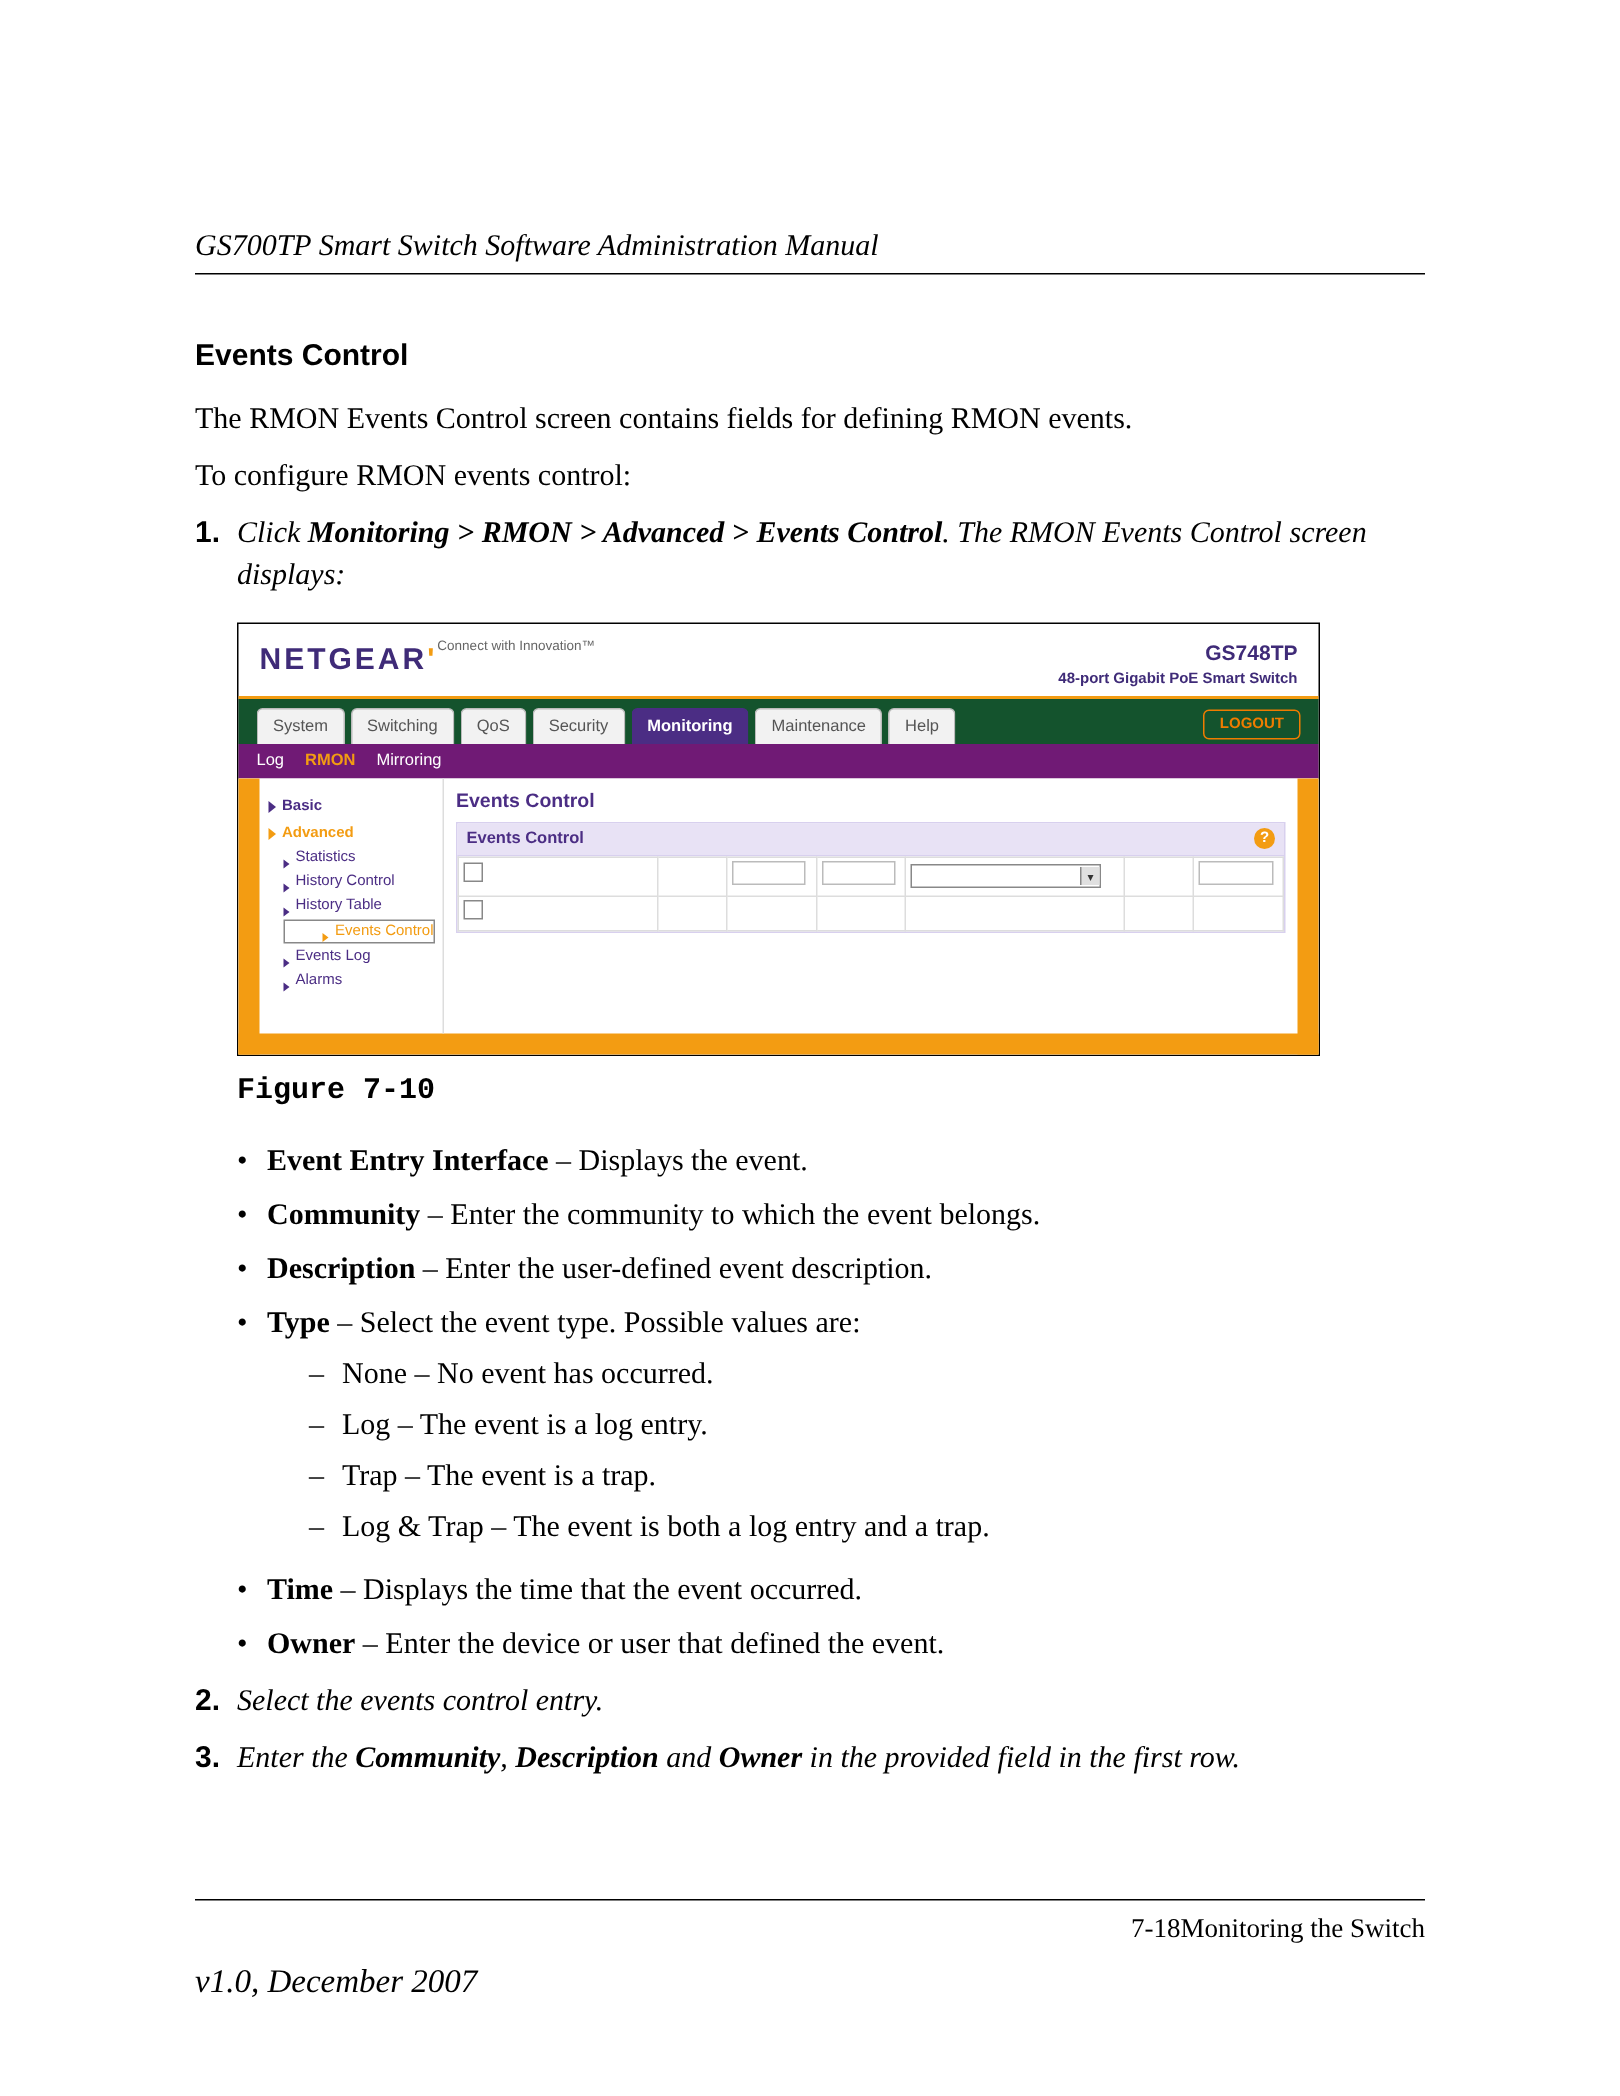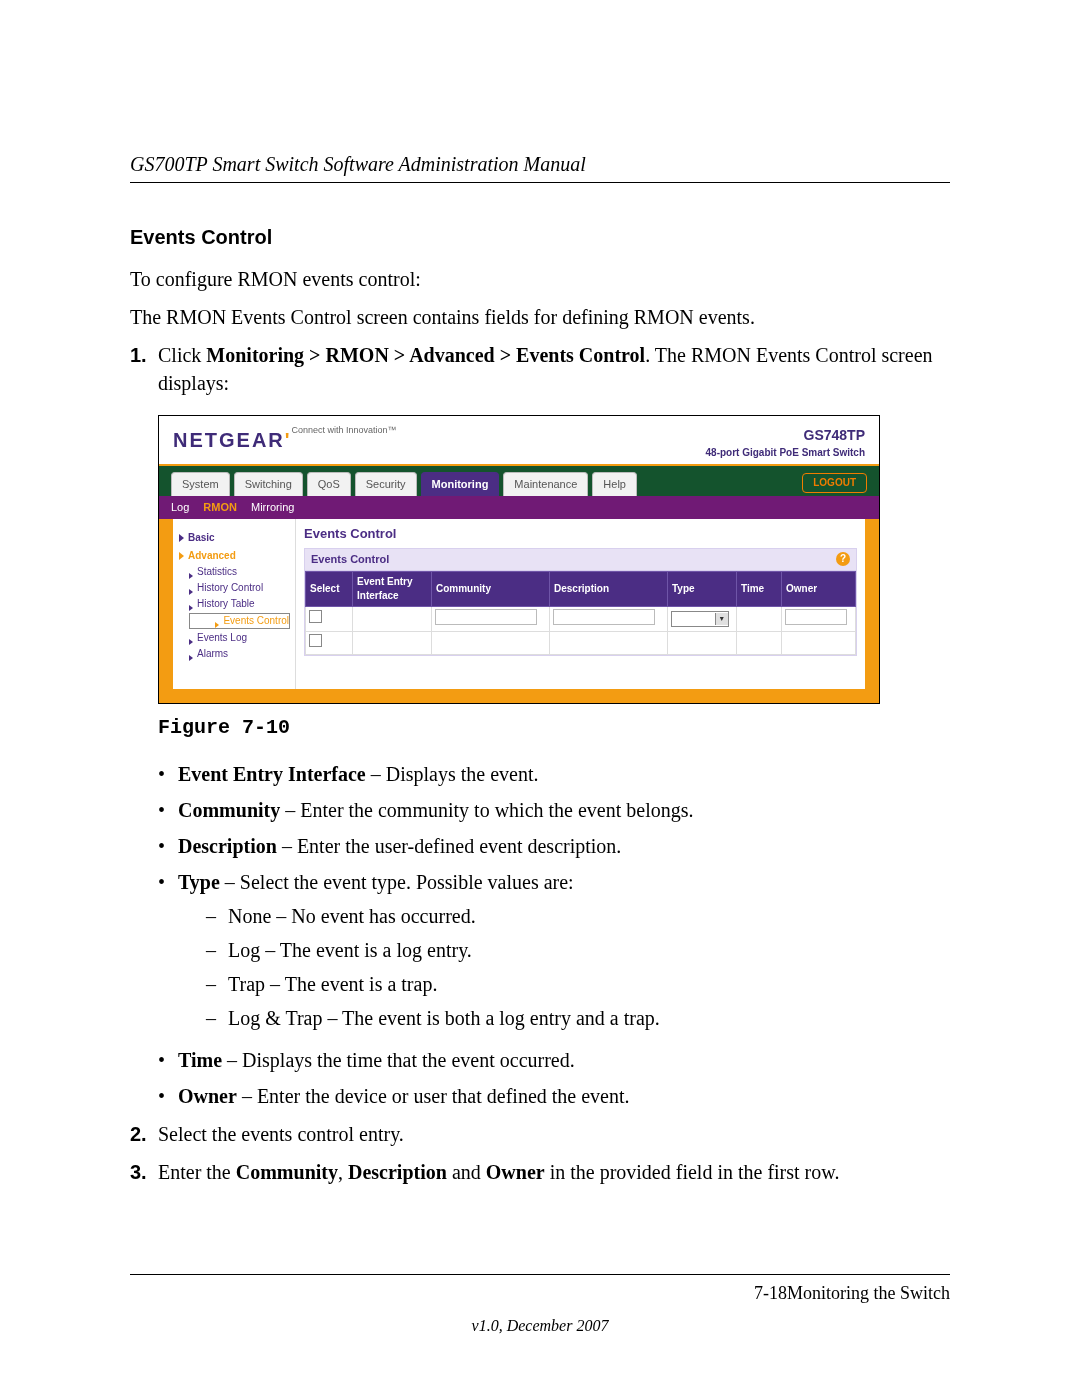--- a/index.html
+++ b/index.html
@@ -29,21 +29,21 @@
     font-family: Arial, Helvetica, sans-serif;
     font-weight: bold;
     font-size: 20px;
     margin: 0 0 14px 0;
   }
   .body-p {
     margin: 10px 0;
   }
   .num-item { display:flex; margin: 10px 0; }
   .num-item .num { font-family: Arial, Helvetica, sans-serif; font-weight: bold; min-width: 28px; }
-  .num-item .txt { flex:1; }
+  .num-item .txt { flex:1;font-style:italic; }
   .def-list { margin: 8px 0; padding-left: 28px; }
   .def-item { display:flex; margin: 8px 0; }
   .def-item .bullet { min-width: 20px; }
   .def-item .txt { flex:1; }
   .sub-list { margin: 6px 0; padding-left: 28px; }
   .sub-item { display:flex; margin: 6px 0; }
   .sub-item .dash { min-width: 22px; }
   b.inl { font-weight: bold; }
   .figure-wrap { margin: 18px 0 10px 28px; }
   .figure-caption { font-family: Liberation Mono, monospace; font-weight: bold; font-size: 20px; margin: 10px 0 18px 0; }
@@ -134,33 +134,33 @@
   }
   .fig .chk { width:11px;height:11px;border:1px solid #888;display:inline-block;background:#fff;}
   .fig .txtin { width:90%;height:14px;border:1px solid #bbb;display:inline-block;}
   .fig .sel { width:90%;height:14px;border:1px solid #888;display:inline-flex;align-items:center;justify-content:flex-end;background:#fff;}
   .fig .sel .arrow { width:12px;height:12px;background:#e0e0e0;border-left:1px solid #888;display:flex;align-items:center;justify-content:center;font-size:8px;color:#333;}
   .footer {
     position:absolute; left:130px; right:130px; bottom:60px;
   }
   .footer-rule { border-top:1px solid #000; margin-bottom:6px; }
   .footer-row { display:flex; justify-content:flex-end; font-size:18px; }
-  .footer-version { text-align:center; font-style:italic; margin-top:8px; font-size:16px; }
+  .footer-version { font-style:italic; margin-top:8px; font-size:22px; }
 </style>
 </head>
 <body>
 
 <div class="page">
 
   <div class="running-head">GS700TP Smart Switch Software Administration Manual</div>
 
   <div class="section-heading">Events Control</div>
 
+  <p class="body-p">The RMON Events Control screen contains fields for defining RMON events.</p>
   <p class="body-p">To configure RMON events control:</p>
-  <p class="body-p">The RMON Events Control screen contains fields for defining RMON events.</p>
 
   <div class="num-item">
     <div class="num">1.</div>
     <div class="txt">
       <span>Click </span><b class="inl">Monitoring &gt; RMON &gt; Advanced &gt; Events Control</b><span>. The RMON Events Control screen displays:</span>
     </div>
   </div>
 
   <div class="figure-wrap">
     <div class="fig">
@@ -231,29 +231,20 @@
         </div>
         <div class="main">
           <div class="panel-title">Events Control</div>
           <div class="panel">
             <div class="panel-head">
               <span>Events Control</span>
               <span class="help">?</span>
             </div>
             <table class="grid">
               <tbody>
-                  <tr>
-                <th style="width:38px">Select</th>
-                <th style="width:70px">Event Entry Interface</th>
-                <th>Community</th>
-                <th>Description</th>
-                <th style="width:60px">Type</th>
-                <th style="width:36px">Time</th>
-                <th>Owner</th>
-              </tr>
               <tr>
                 <td><span class="chk"></span></td>
                 <td></td>
                 <td><span class="txtin"></span></td>
                 <td><span class="txtin"></span></td>
                 <td><span class="sel">
                         <span class="arrow">▾</span>
                       </span></td>
                 <td></td>
                 <td><span class="txtin"></span></td>

